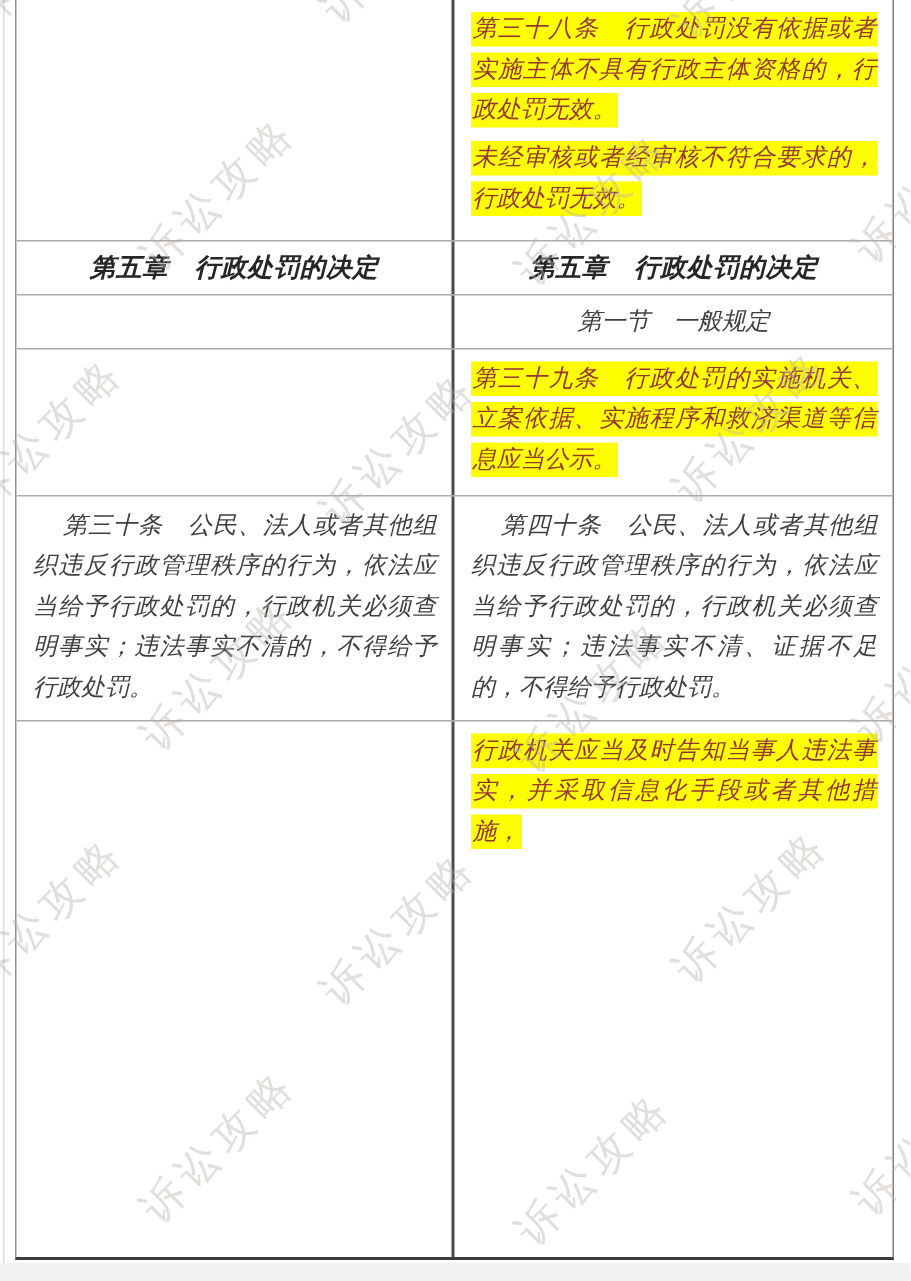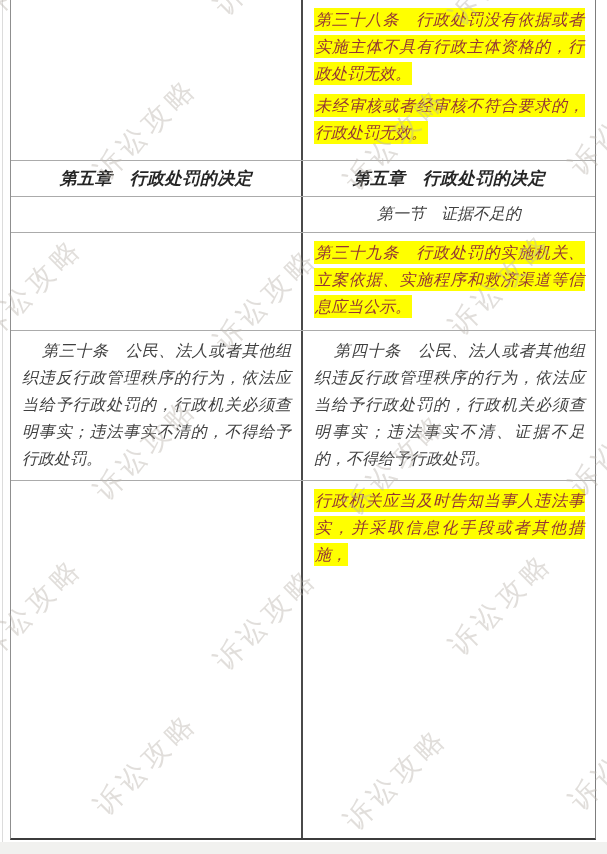--- a/index.html
+++ b/index.html
@@ -81,21 +81,21 @@
         <div class="cell left center">
           <div class="heading">第五章　行政处罚的决定</div>
         </div>
         <div class="cell right center">
           <div class="heading">第五章　行政处罚的决定</div>
         </div>
       </div>
       <div class="row" style="min-height: 36px;">
         <div class="cell left"></div>
         <div class="cell right center">
-          <div class="subheading">第一节　证据不足的</div>
+          <div class="subheading">第一节　一般规定</div>
         </div>
       </div>
       <div class="row" style="min-height: 98px;">
         <div class="cell left"></div>
         <div class="cell right">
           <p class="para"><span class="hl red">第三十九条　行政处罚的实施机关、立案依据、实施程序和救济渠道等信息应当公示。</span></p>
         </div>
       </div>
       <div class="row" style="min-height: 143px;">
         <div class="cell left">

